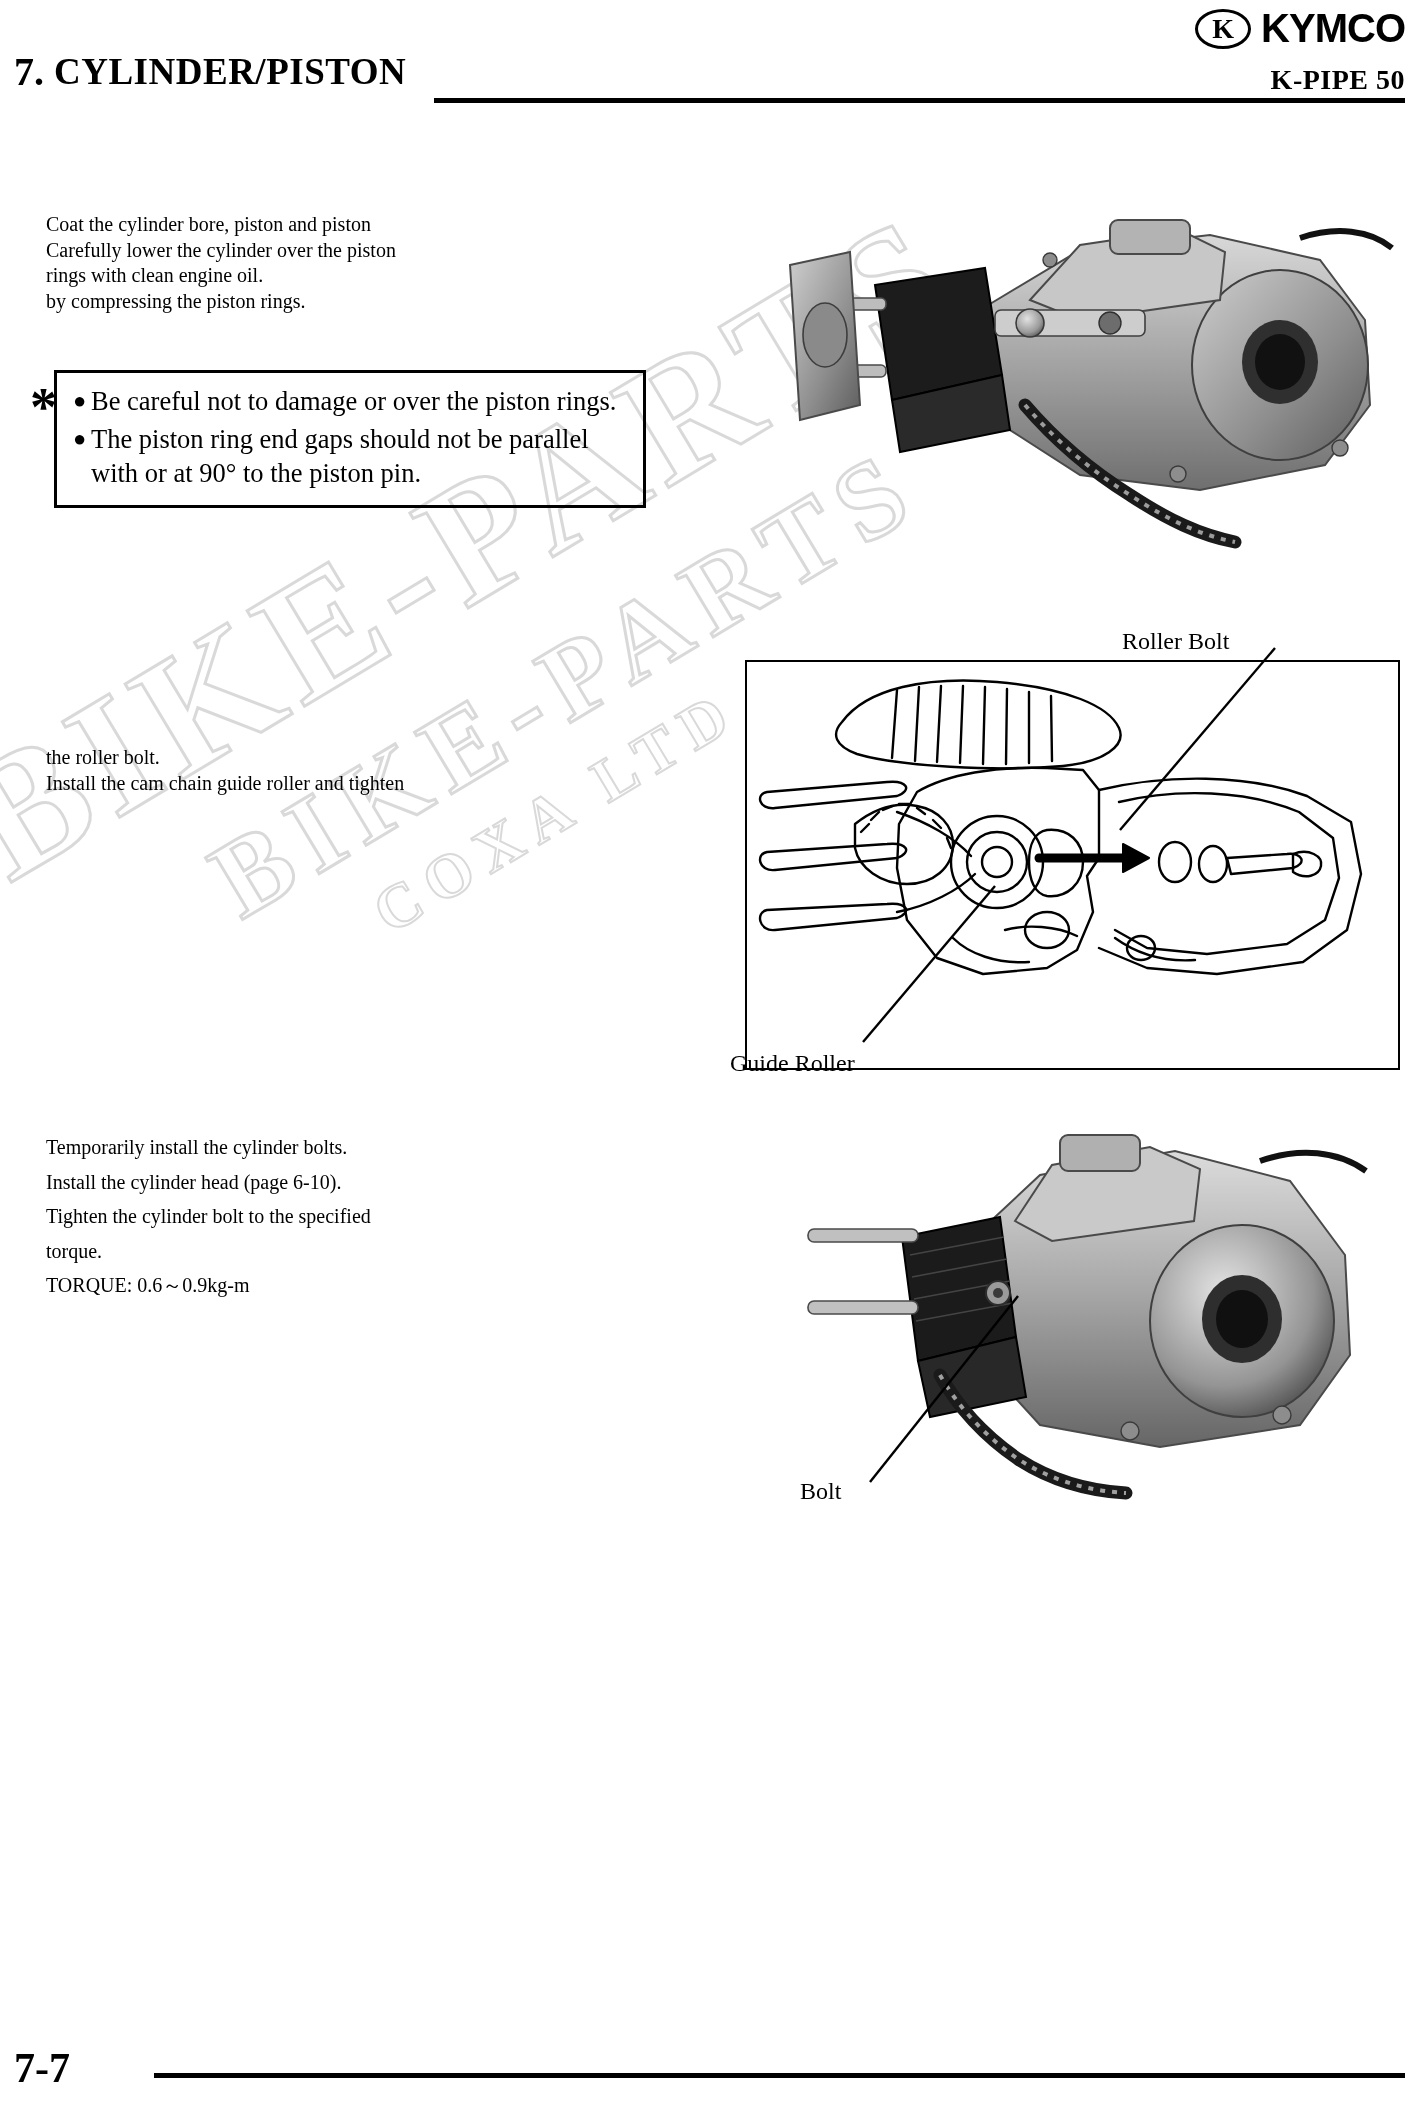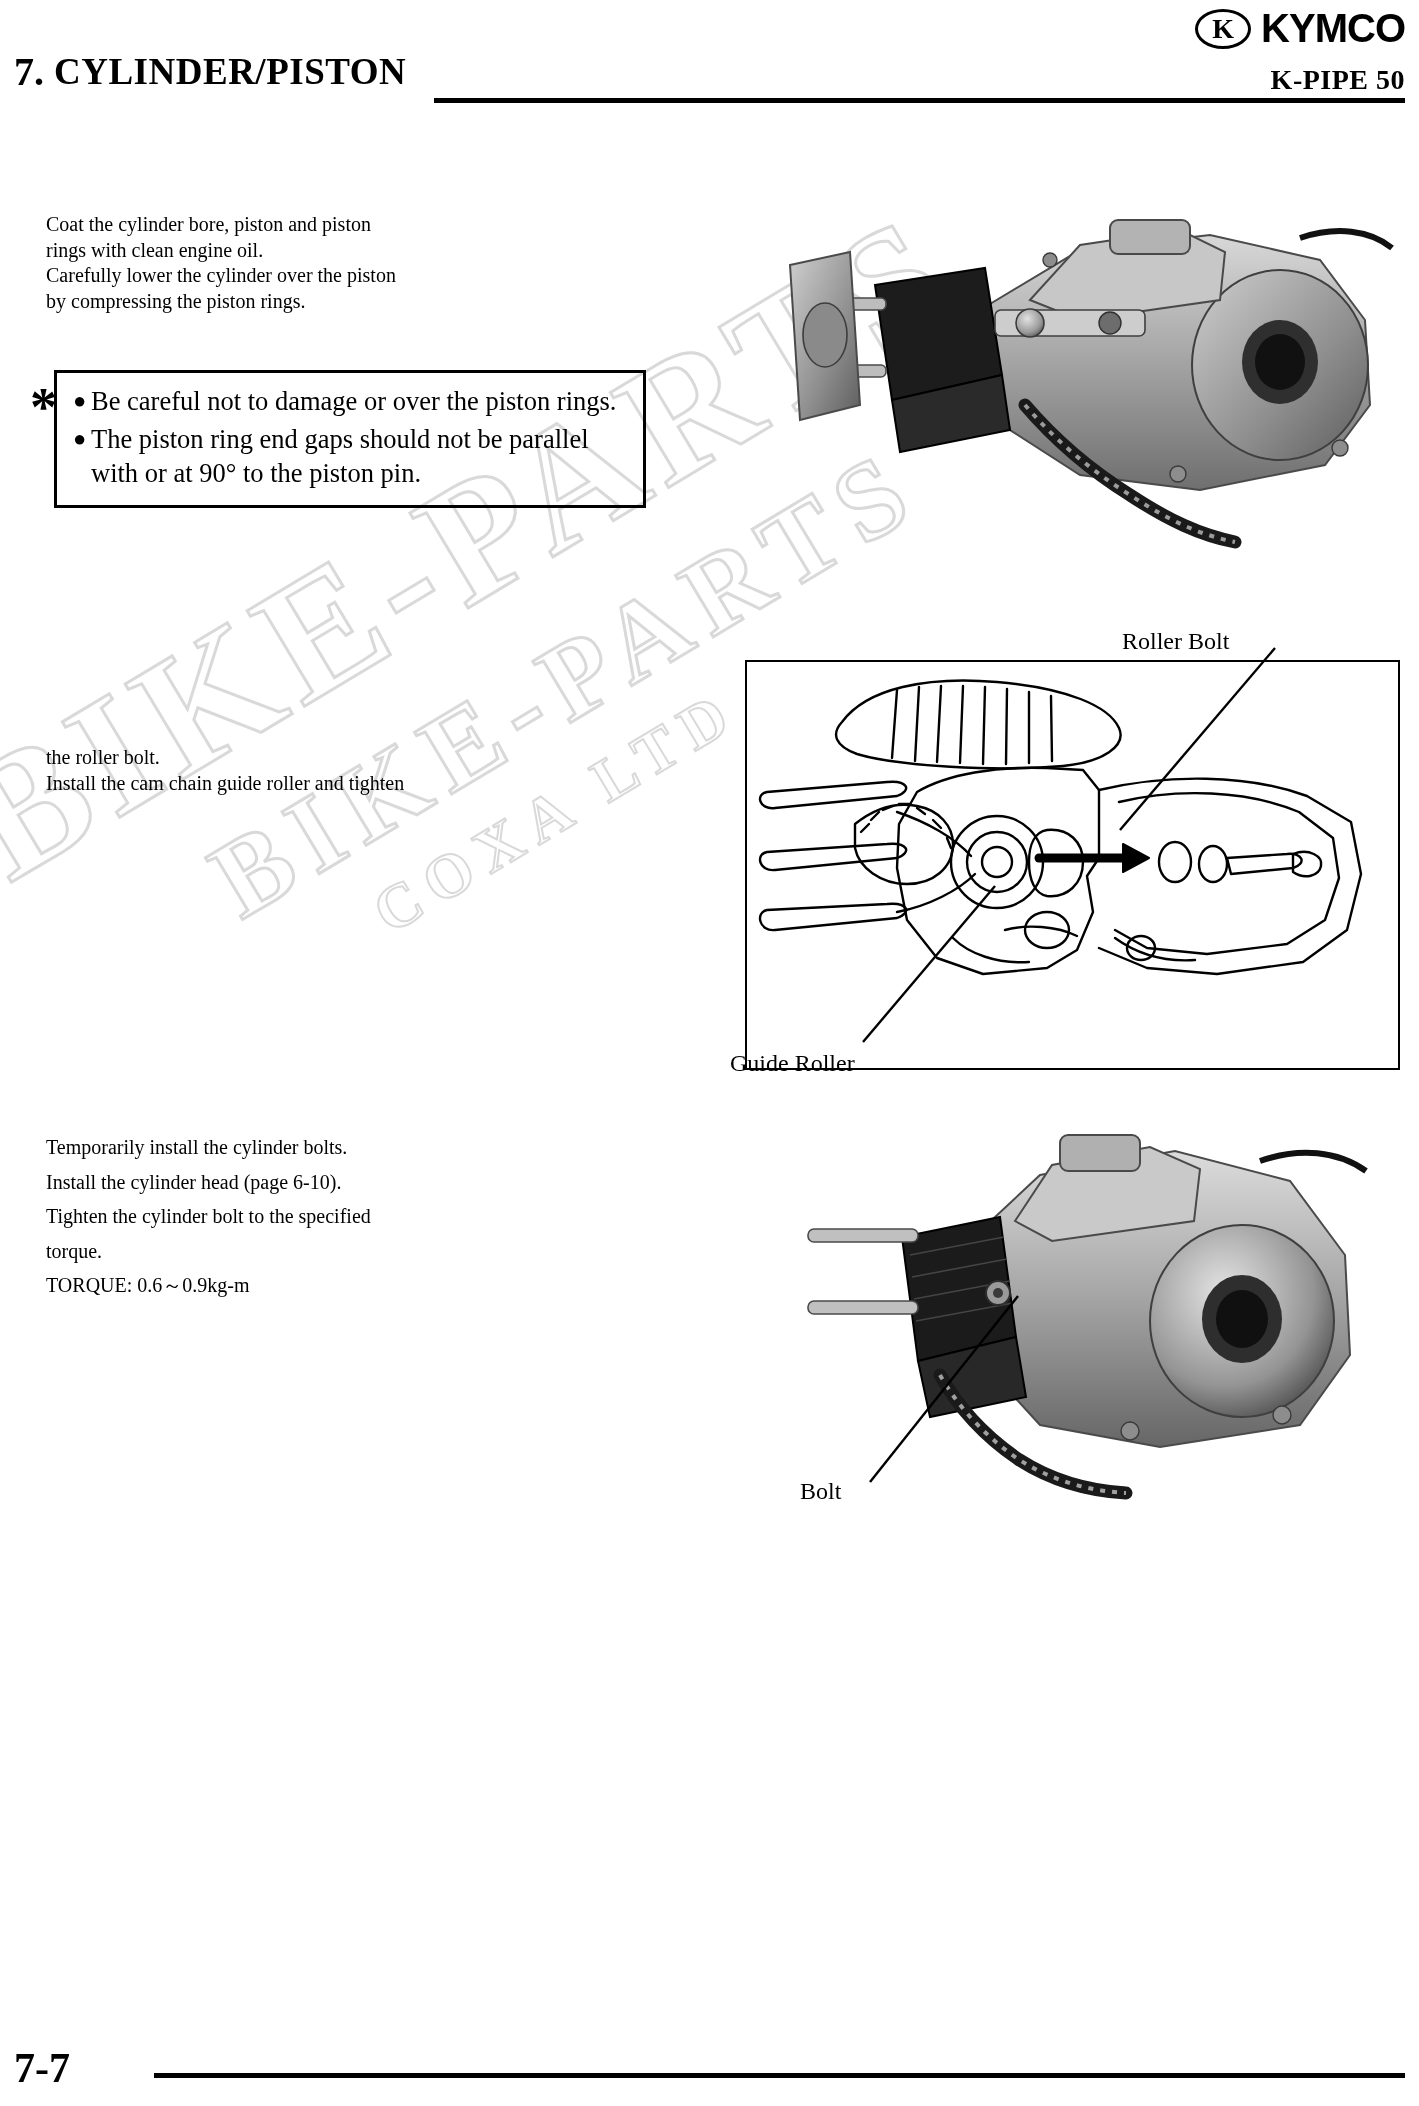--- a/index.html
+++ b/index.html
@@ -271,22 +271,22 @@
 
   <div class="header-row">
     <div class="chapter-num">7.</div>
     <div class="chapter-title">CYLINDER/PISTON</div>
     <div class="header-rule"></div>
     <div class="model-name">K-PIPE 50</div>
   </div>
 
   <div class="text-block" id="intro-text">
     <p>Coat the cylinder bore, piston and piston</p>
+    <p>Carefully lower the cylinder over the piston</p>
     <p>rings with clean engine oil.</p>
-    <p>Carefully lower the cylinder over the piston</p>
     <p>by compressing the piston rings.</p>
   </div>
 
   <div class="note-wrap">
     <div class="note-asterisk">*</div>
     <div class="note-box">
       <div class="note-item">
         <span class="note-bullet">●</span>
         <span>Be careful not to damage or over the piston rings.</span>
       </div>

